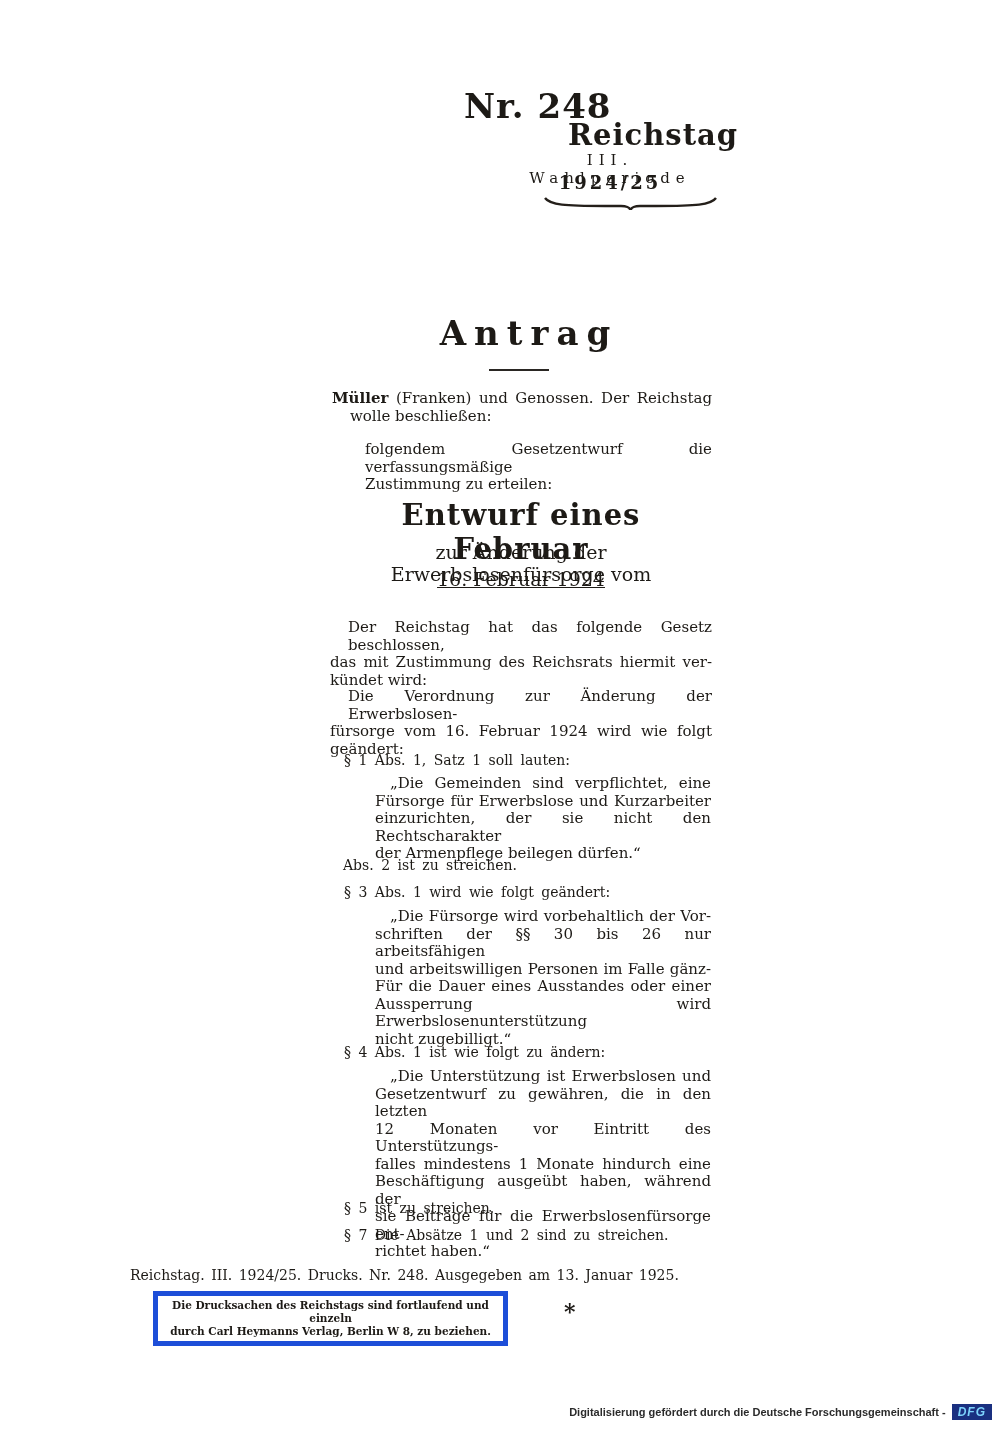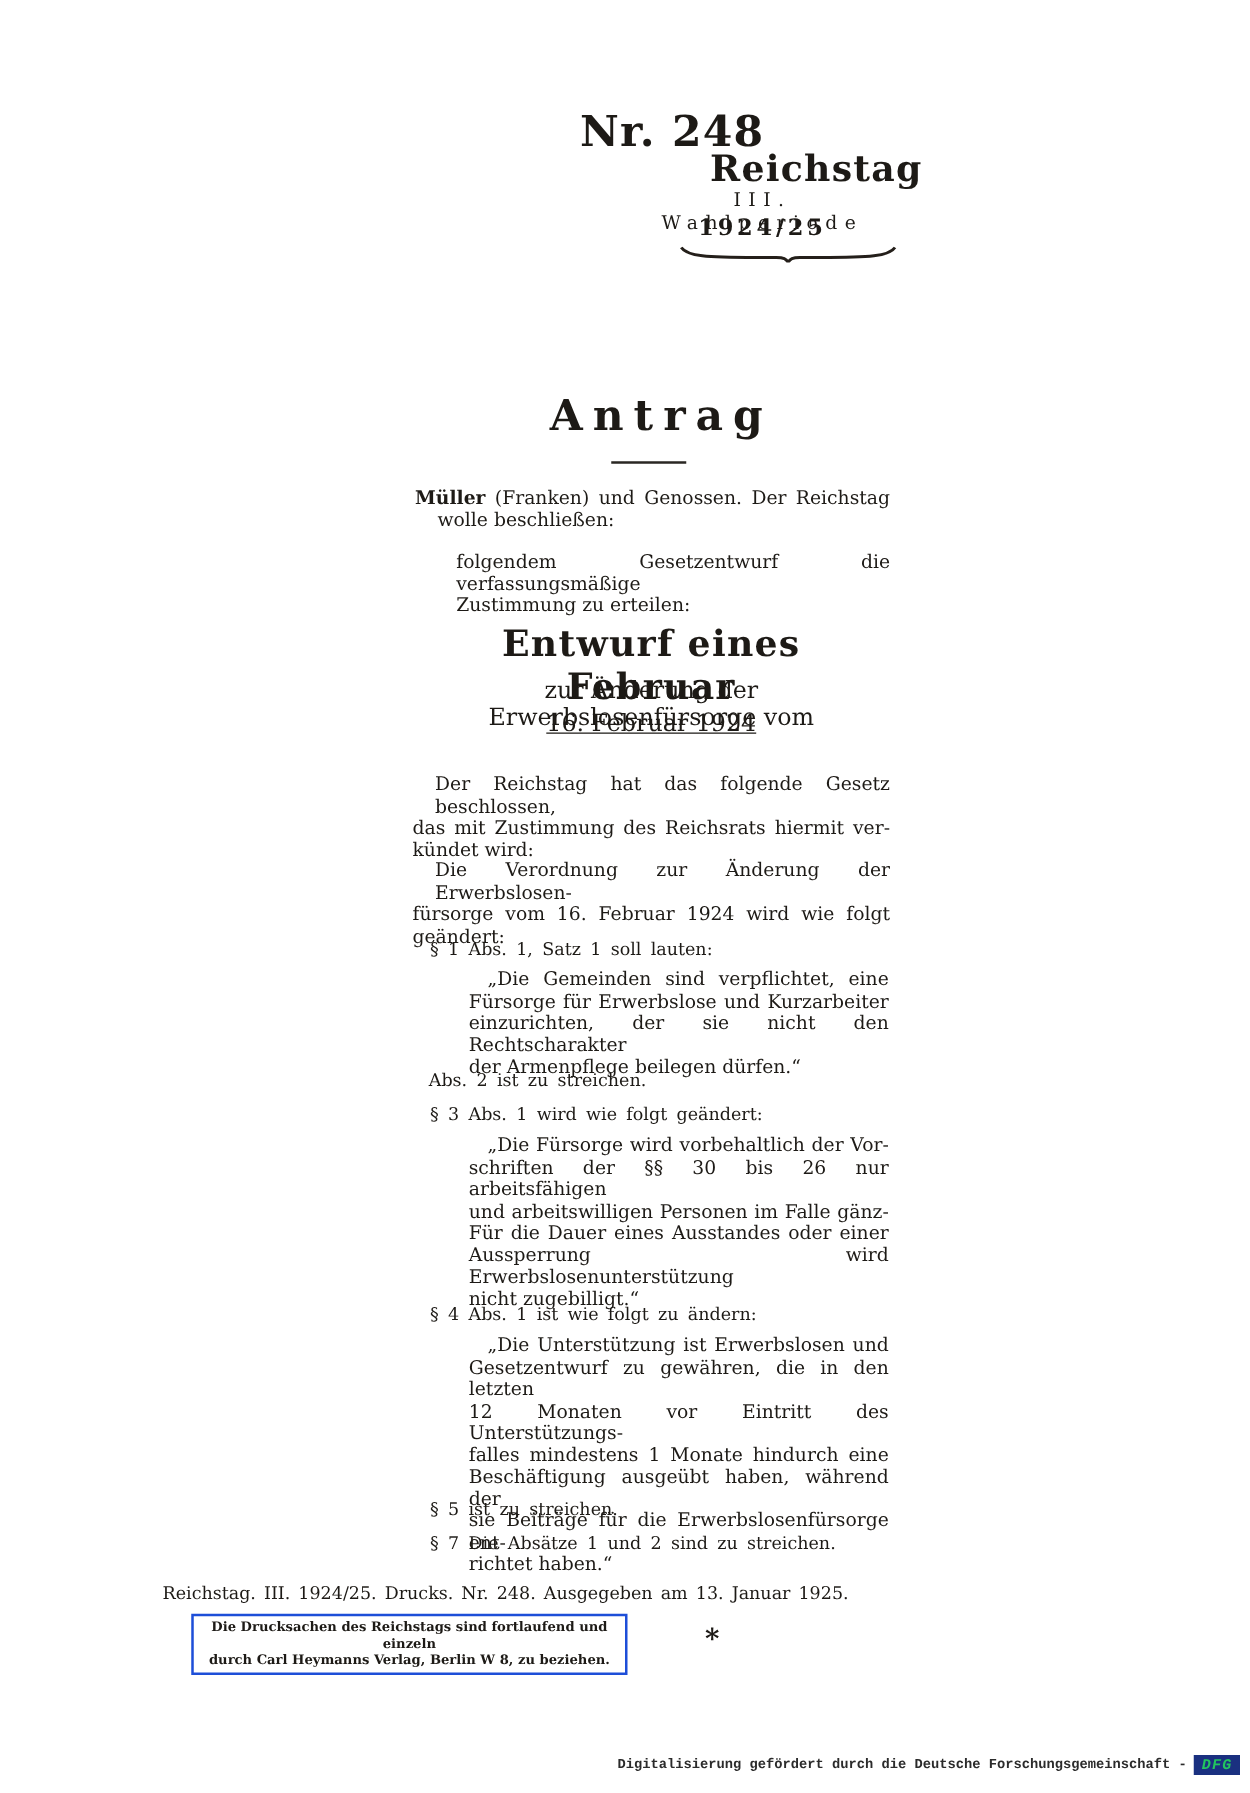--- a/index.html
+++ b/index.html
@@ -14,26 +14,26 @@
   .doc-number{font-size:34px;font-weight:bold;letter-spacing:1px;}
   .institution{font-size:29px;font-weight:bold;letter-spacing:1px;}
   .period{font-size:15px;letter-spacing:6px;text-align:center;}
   .years{font-size:18px;font-weight:bold;letter-spacing:3px;text-align:center;}
   .page-title{font-size:34px;font-weight:bold;letter-spacing:8px;text-align:center;padding-left:8px;}
   .title-rule{width:60px;height:2px;background:#2a2723;}
   .law-heading{font-size:29px;font-weight:bold;text-align:center;letter-spacing:1px;}
   .law-sub{font-size:19px;text-align:center;}
   .sect-head{font-size:14px;word-spacing:3px;}
   .imprint{font-size:14px;word-spacing:2px;}
-  .pub-box{border:2px solid #1d4ed8;text-align:center;font-size:10.5px;font-weight:bold;
+  .pub-box{border:5px solid #1d4ed8;text-align:center;font-size:10.5px;font-weight:bold;
            line-height:13px;padding:3px 4px;}
   .star{font-size:22px;font-weight:bold;}
   .credit{display:flex;align-items:center;gap:6px;
-          font-family:Liberation Mono, monospace;font-size:11px;font-weight:bold;color:#2b2b2b;text-align:center;}
-  .dfg-badge{background:#1a3080;color:#22c55e;font-style:italic;font-weight:bold;
+          font-family:Liberation Sans, sans-serif;font-size:11px;font-weight:bold;color:#2b2b2b;text-align:center;}
+  .dfg-badge{background:#1a3080;color:#7dd3fc;font-style:italic;font-weight:bold;
              font-size:12px;padding:1px 6px;letter-spacing:1px;}
 </style>
 </head>
 <body>
 
 <div class="abs doc-number" style="left:464px;top:86px;">Nr. 248</div>
 <div class="abs institution" style="left:568px;top:118px;">Reichstag</div>
 <div class="abs period" style="left:502px;top:151px;width:216px;">III. Wahlperiode</div>
 <div class="abs years" style="left:502px;top:172px;width:216px;">1924/25</div>
 <svg class="abs" style="left:543px;top:196px;" width="175" height="14" viewBox="0 0 175 14">

